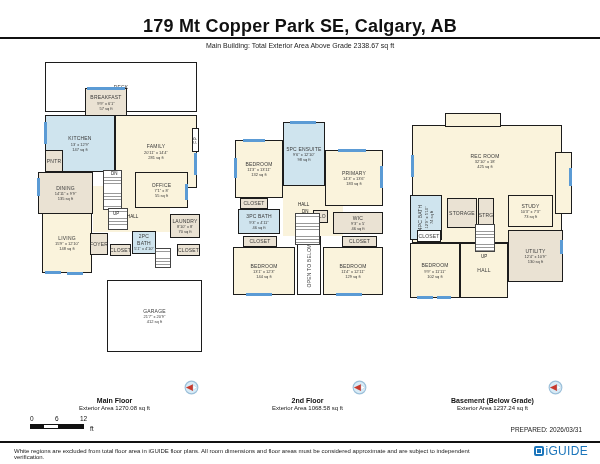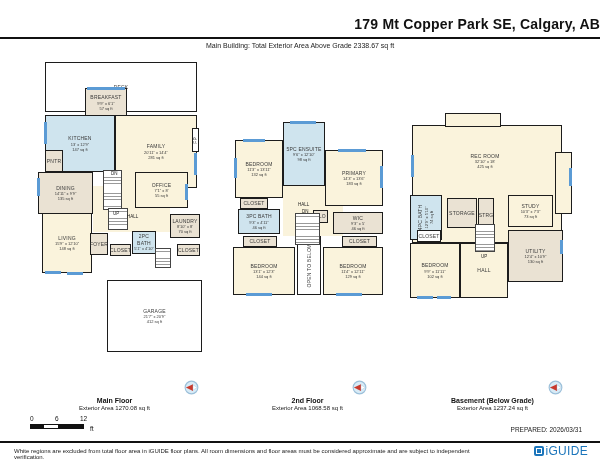--- a/index.html
+++ b/index.html
@@ -1,20 +1,20 @@
 <!DOCTYPE html>
 <html><head>
 <meta charset="utf-8">
 <style>
   html,body{margin:0;padding:0;background:#ffffff;}
   #page{position:relative;width:600px;height:464px;background:#fff;overflow:hidden;
         font-family:"Liberation Sans", sans-serif;color:#111;}
   .rule{position:absolute;left:0;width:600px;height:2px;background:#111;}
-  #title{position:absolute;top:16px;left:0;width:600px;text-align:right;
-         font-size:14px;font-weight:bold;letter-spacing:.2px;}
+  #title{position:absolute;top:16px;left:0;width:600px;text-align:center;
+         font-size:18px;font-weight:bold;letter-spacing:.2px;}
   #subtitle{position:absolute;top:42px;left:0;width:600px;text-align:center;font-size:7px;color:#222;}
   .plan{position:absolute;}
   .room{position:absolute;border:1.5px solid #1c1c1c;box-sizing:border-box;
         display:flex;align-items:center;justify-content:center;overflow:visible;}
   .room.nb{border:none;}
   .rlabel{text-align:center;line-height:1.3;color:#3a3a3a;}
   .room.vert .rlabel{transform:rotate(-90deg);white-space:nowrap;}
   .rn{font-size:5px;letter-spacing:.2px;}
   .rd,.ra{font-size:4px;}
   .win{position:absolute;background:#5B9BD5;z-index:5;}

